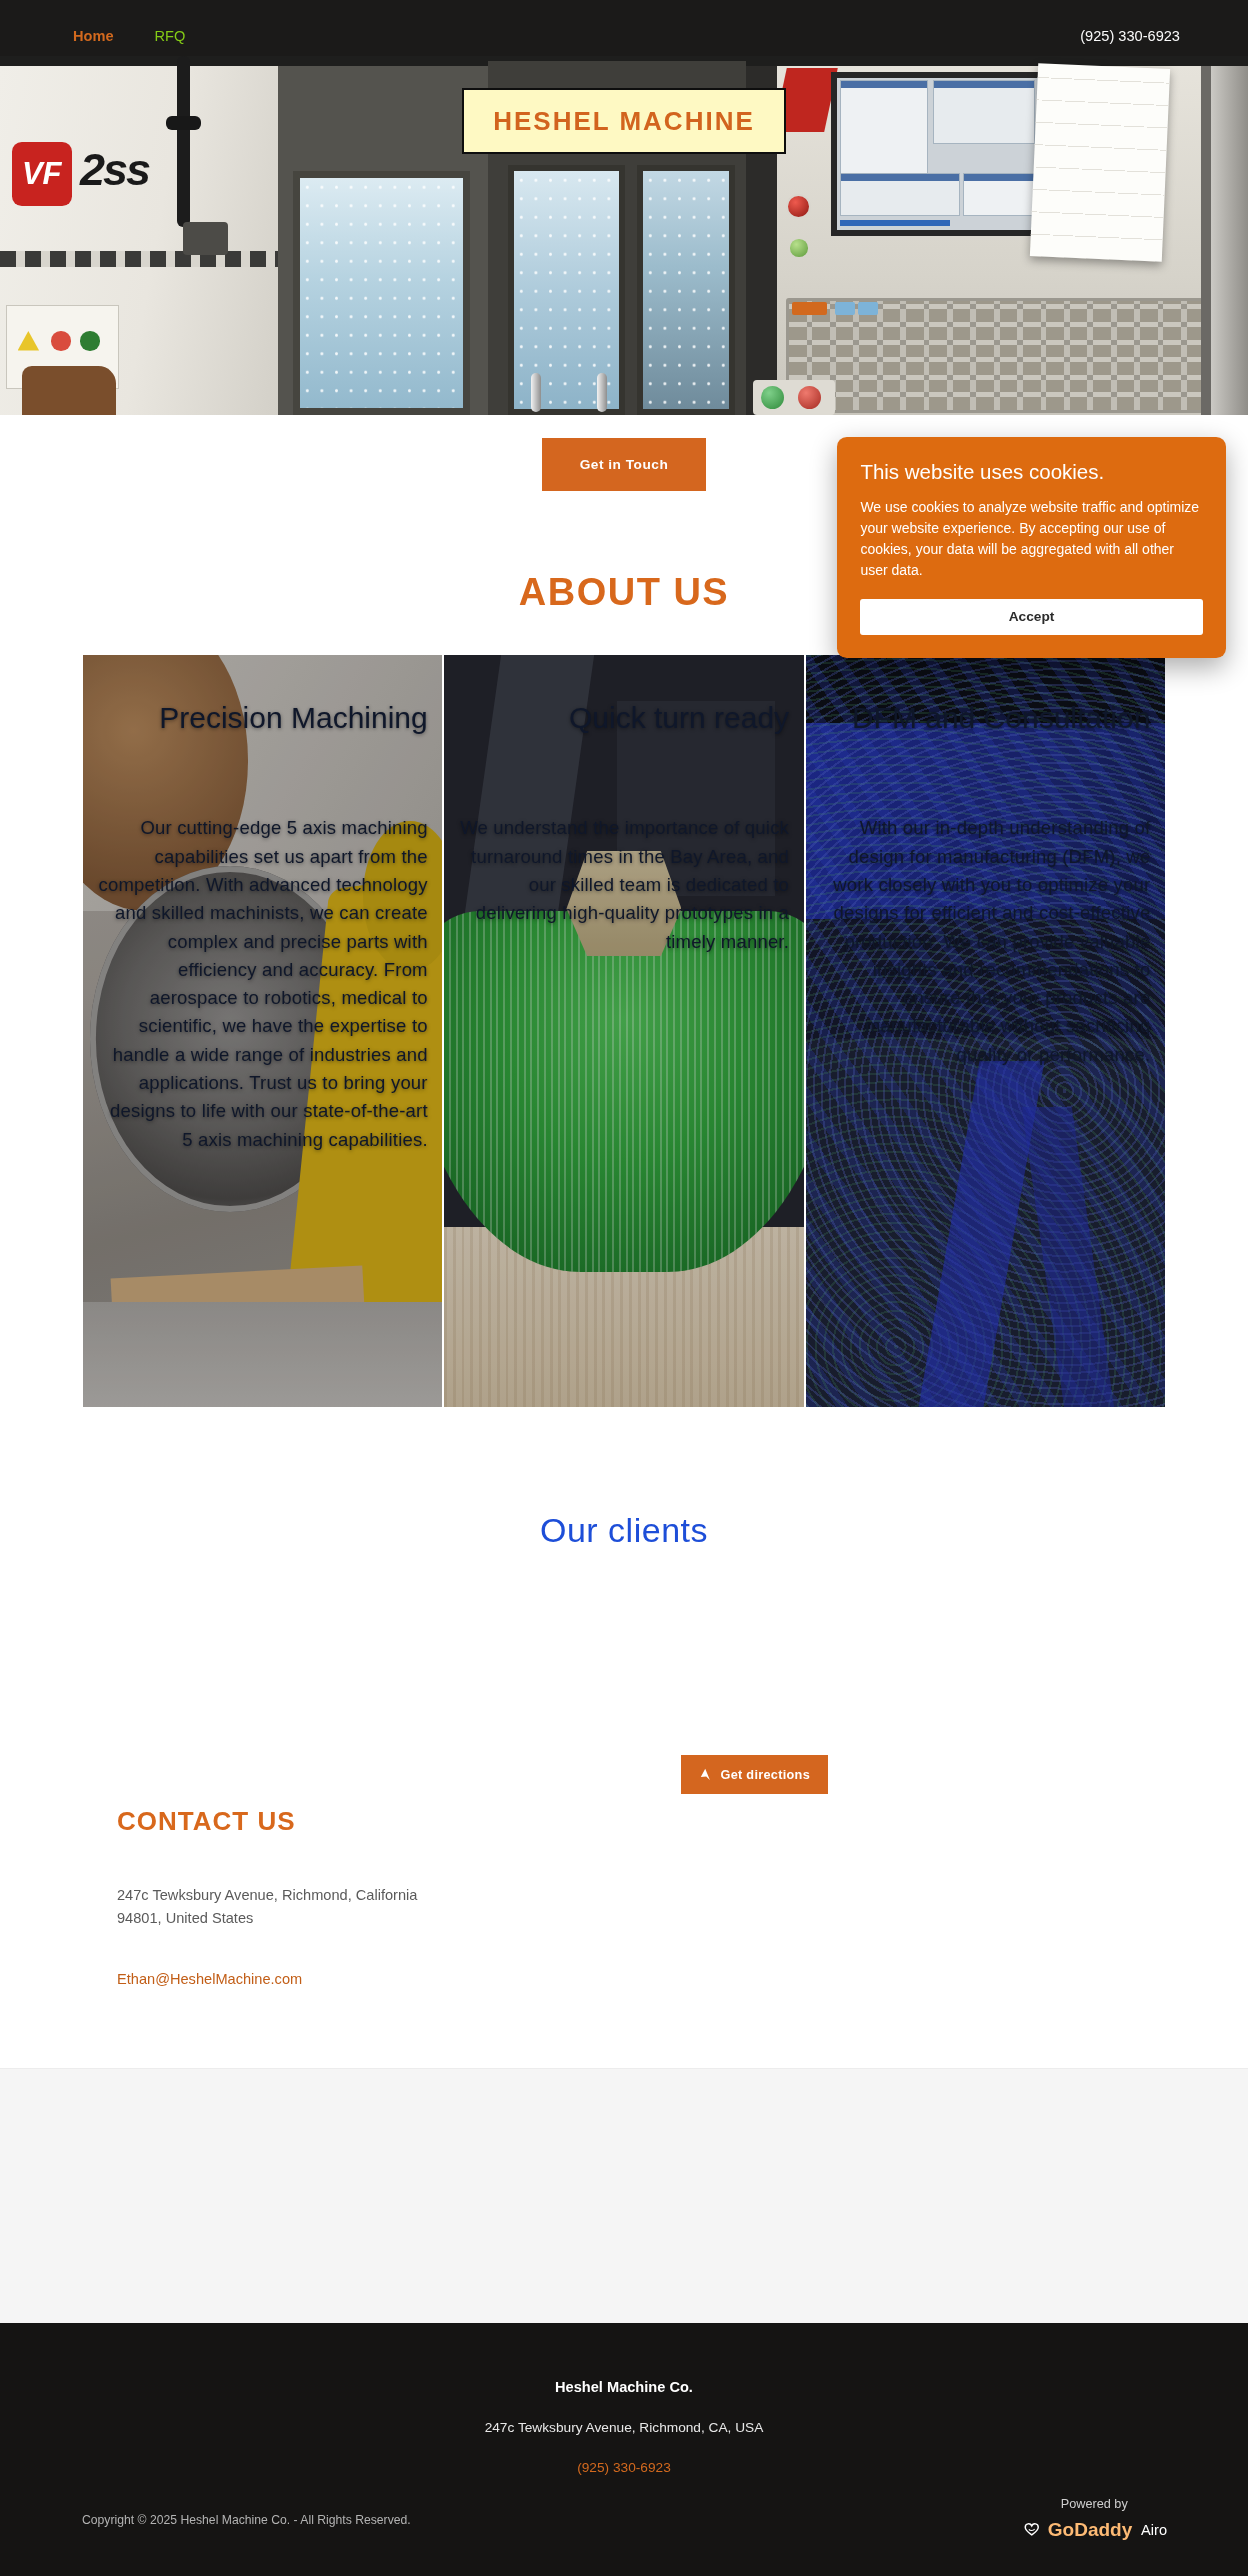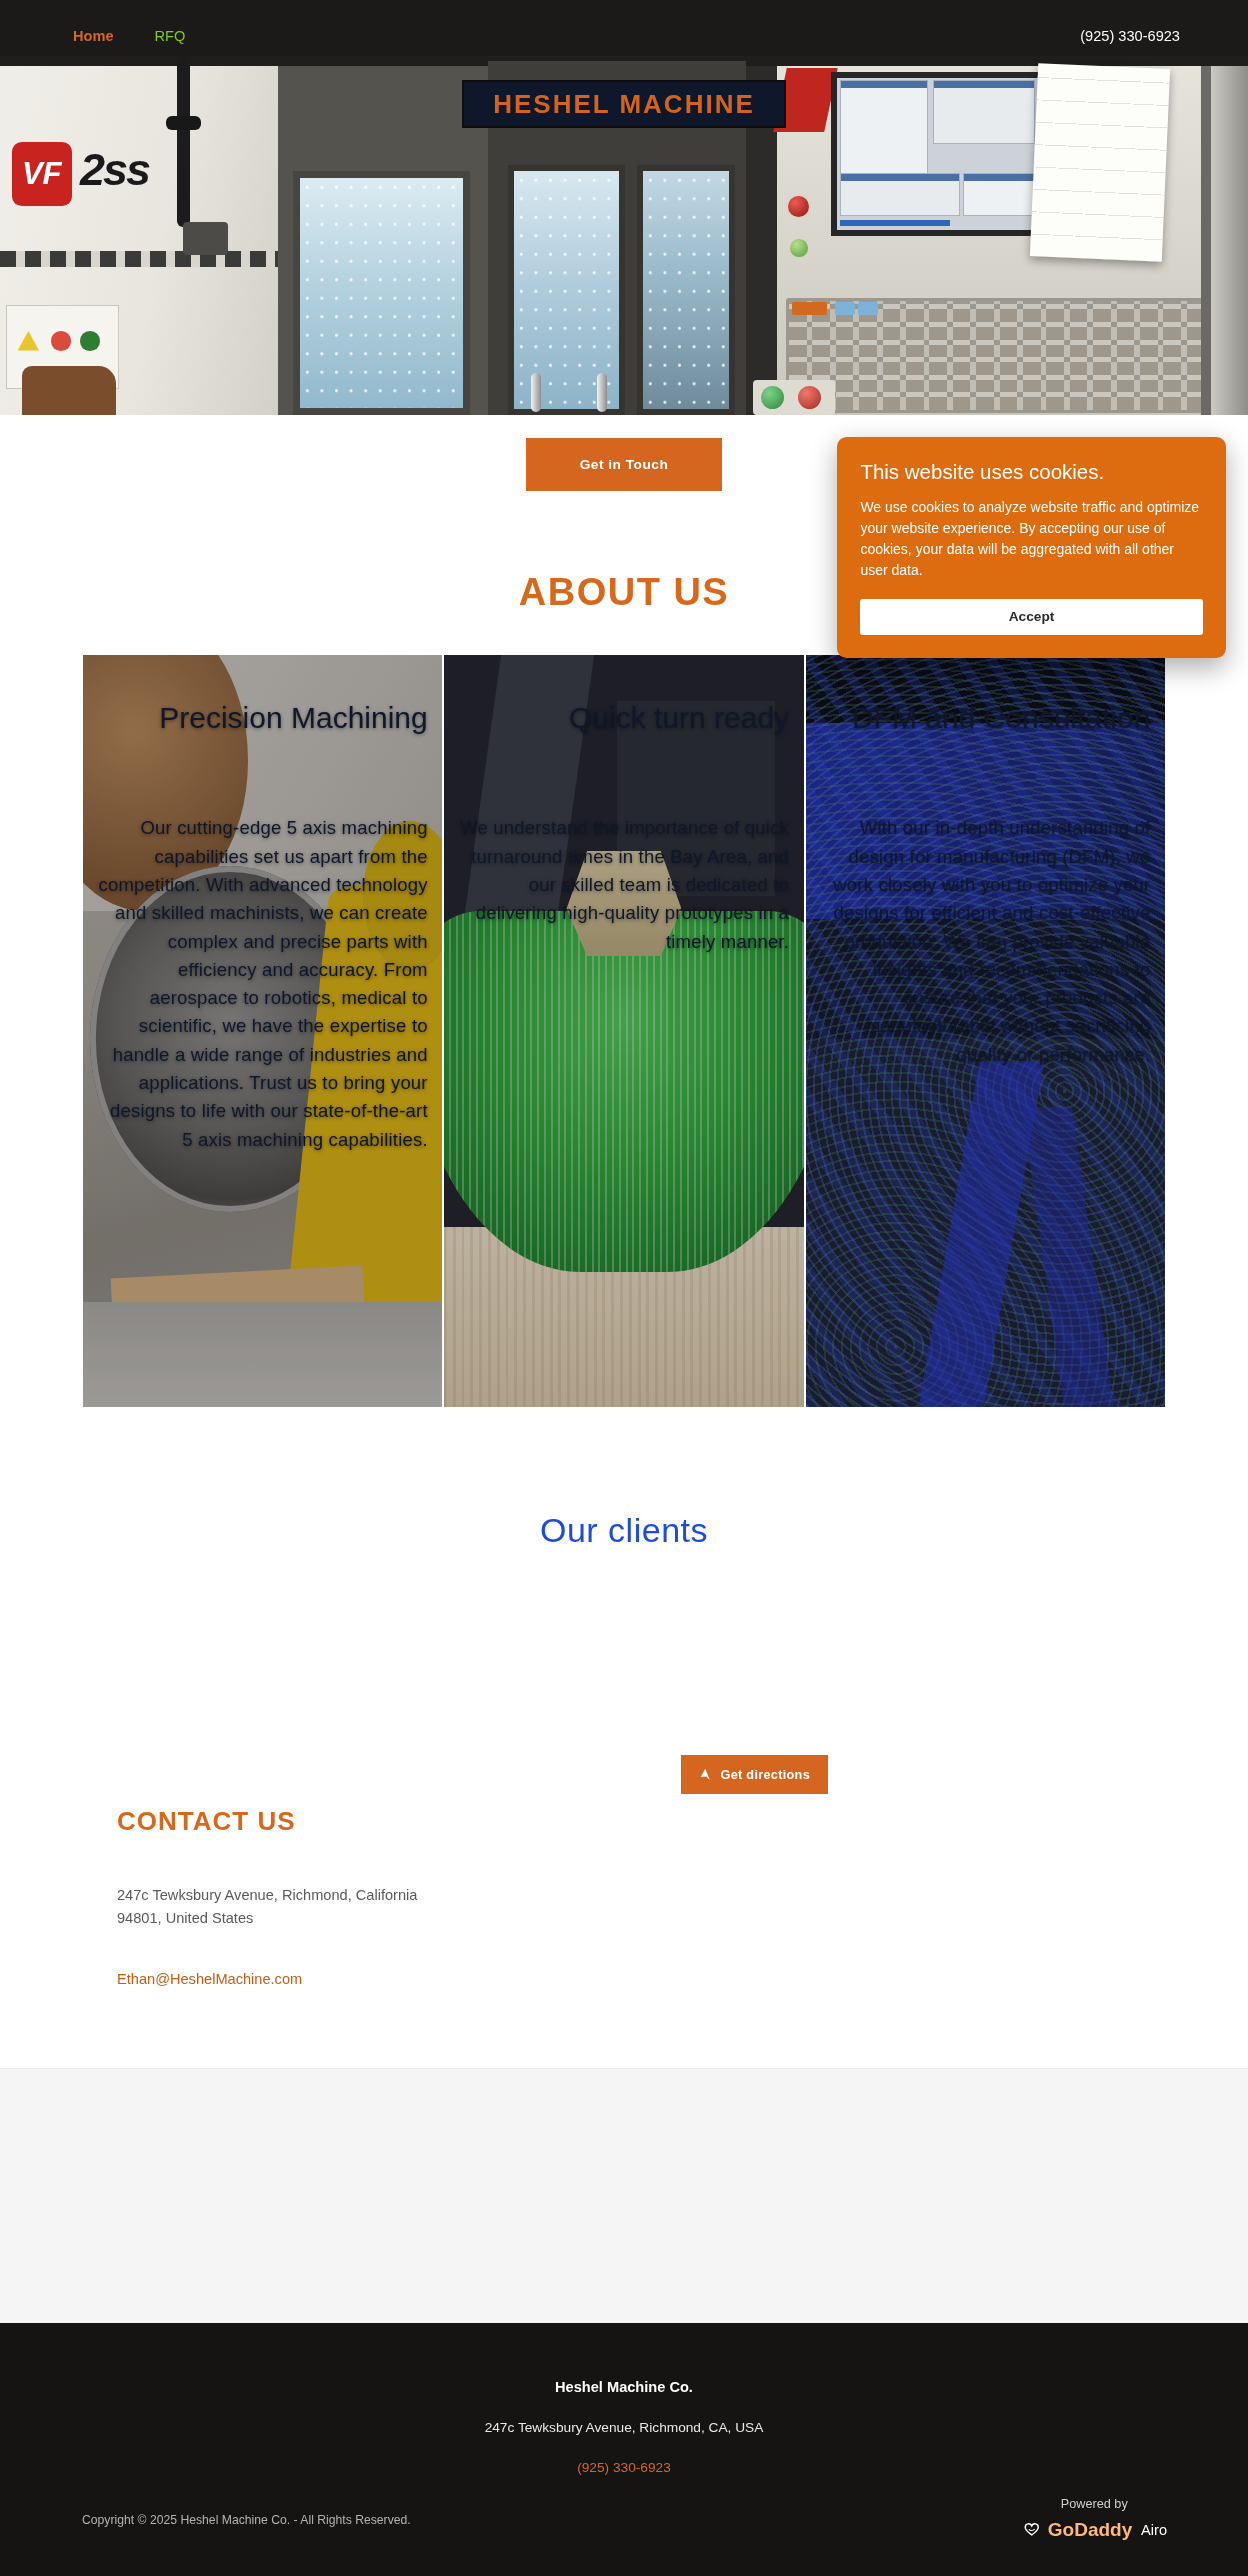--- a/index.html
+++ b/index.html
@@ -81,31 +81,31 @@
   .h-key-reset { left:792px; top:246px; width:35px; height:12.7px; background:#d2691e; border-radius:2px; z-index:2; }
   .h-key-blue1 { left:835px; top:246px; width:19.5px; height:12.7px; background:#7db3d8; border-radius:2px; z-index:2; }
   .h-key-blue2 { left:858px; top:246px; width:19.5px; height:12.7px; background:#7db3d8; border-radius:2px; z-index:2; }
   .h-cycle-plate { left:753px; top:324px; width:82px; height:35px; background:#dedbd3; border-radius:3.9px; }
   .h-cycle-grn { left:761px; top:330px; width:23.4px; height:23.4px; border-radius:50%;
     background:radial-gradient(circle at 35% 30%,#7fd08a,#2f8a3a); }
   .h-cycle-red { left:798px; top:330px; width:23.4px; height:23.4px; border-radius:50%;
     background:radial-gradient(circle at 35% 30%,#ef7a6e,#a52a22); }
   .h-rail { right:0; top:9.8px; width:37px; height:349px; background:linear-gradient(90deg,#cbc9c4,#8f8d88); }
   .h-rail2 { right:37px; top:9.8px; width:9.8px; height:349px; background:#6b6965; }
-  .hero-title-box { left:50%; top:24px; transform:translateX(-50%); width:324px; height:48px;
-    background:#0f172a; border:2.9px solid #0e0e0e; display:flex; align-items:center; justify-content:center;
+  .hero-title-box { left:50%; top:32px; transform:translateX(-50%); width:324px; height:66px;
+    background:#fef9c3; border:2.9px solid #0e0e0e; display:flex; align-items:center; justify-content:center;
     z-index:5; }
   .hero-title { position:static; font-size:26px; font-weight:bold; letter-spacing:2px; color:#d2641e; }
 
   
   .intro { text-align:center; }
   .btn { display:inline-flex; align-items:center; justify-content:center; gap:7.8px;
     background:#d4661f; color:#fff; font-weight:bold; border:none; cursor:pointer;
     font-family:"Liberation Sans",sans-serif; }
-  .get-in-touch { margin-top:23.4px; width:196px; height:53px; font-size:13.7px; letter-spacing:0.5px; }
+  .get-in-touch { margin-top:23.4px; width:164px; height:53px; font-size:13.7px; letter-spacing:0.5px; }
   .about-heading { margin-top:82px; font-size:38px; font-weight:bold; color:#d8681c;
     letter-spacing:1.5px; line-height:1; }
 
   
   .cards { margin:44px auto 0; width:1082px; height:752px; display:flex; gap:2px; }
   .card { flex:1 1 0; position:relative; overflow:hidden; color:#0f172a; text-align:right;
     padding:43px 14.6px 0; }
   .card-bg { position:absolute; inset:0; z-index:0; }
   .card-bg * { position:absolute; }
   .card-overlay { position:absolute; inset:0; background:rgba(10,10,20,.18); z-index:1; }

